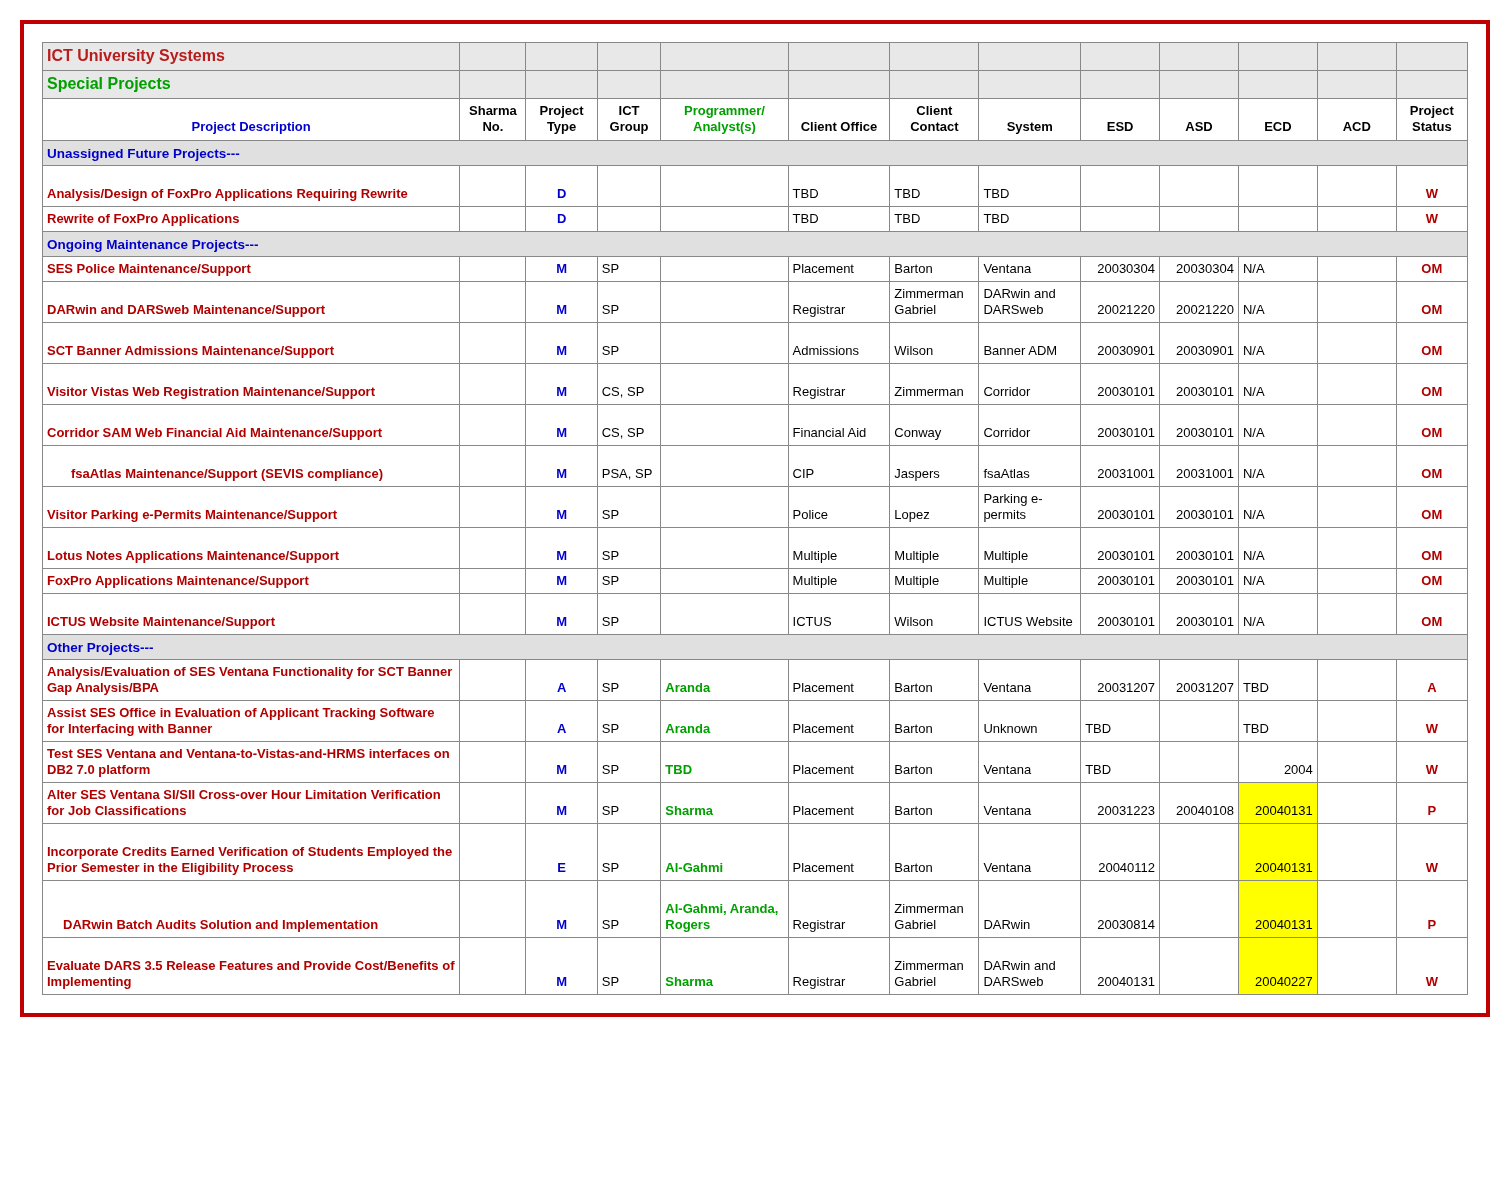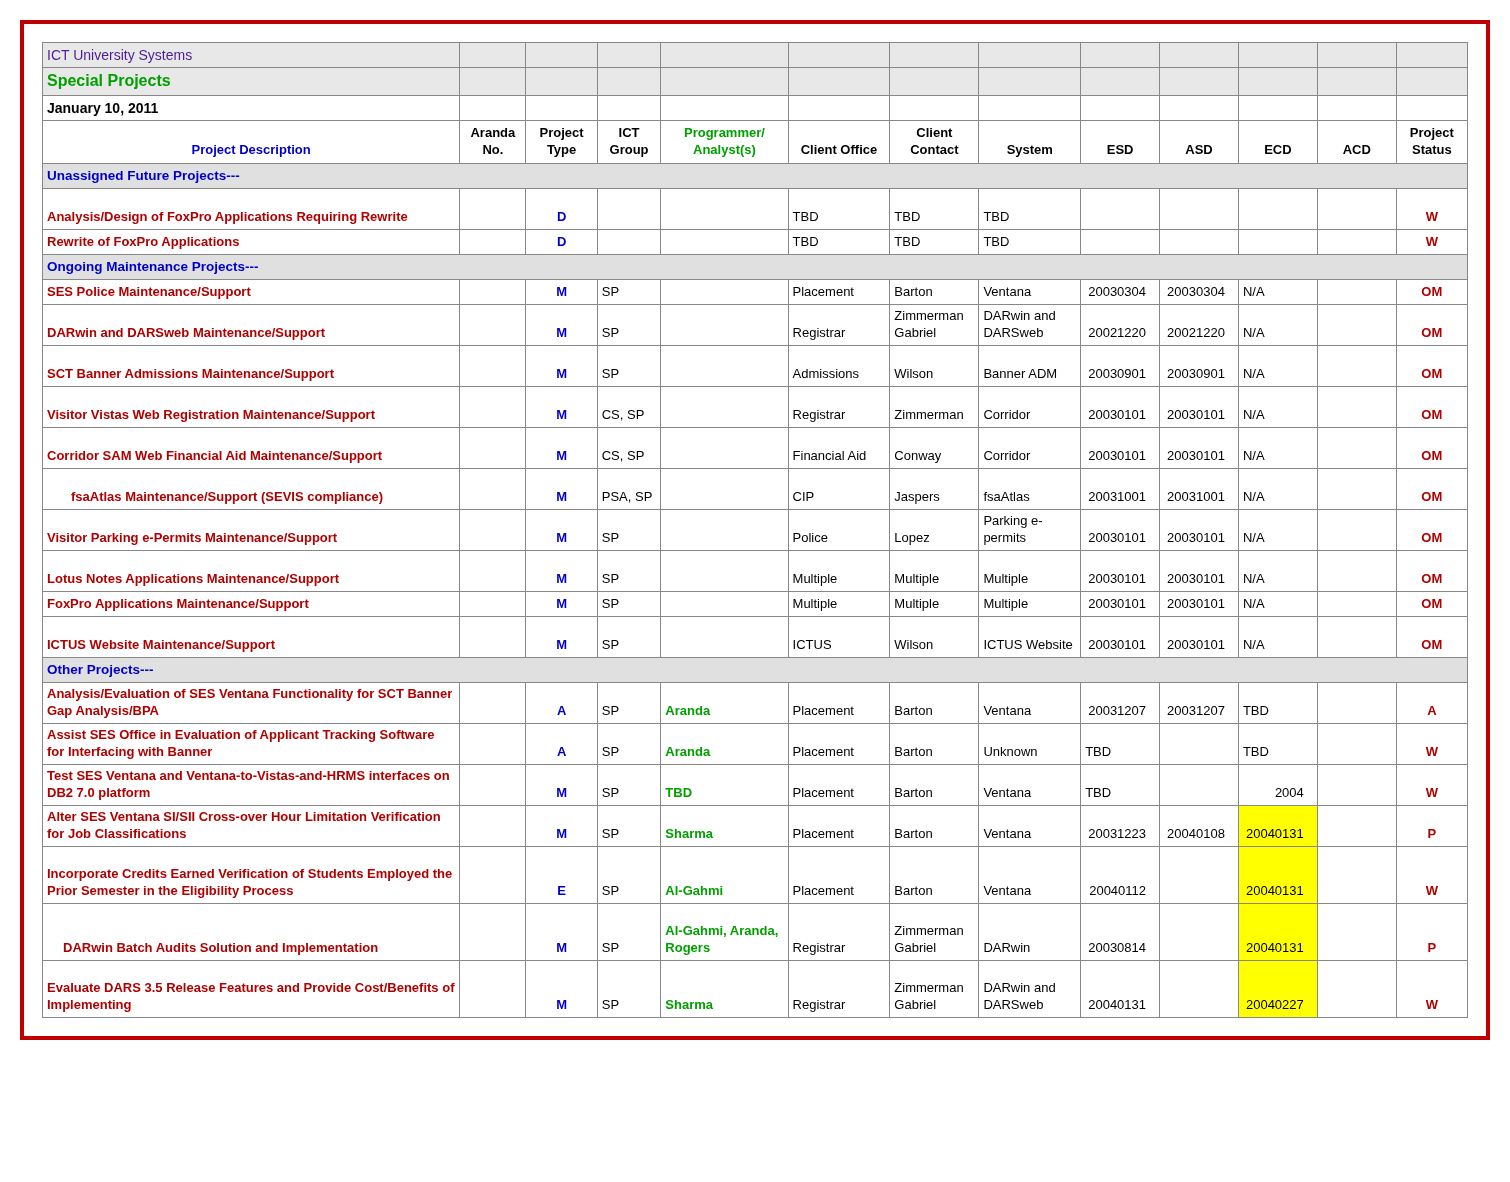--- a/index.html
+++ b/index.html
@@ -34,42 +34,42 @@
   col.group { width: 50px; }
   col.prog { width: 100px; }
   col.office { width: 80px; }
   col.contact { width: 70px; }
   col.system { width: 80px; }
   col.esd { width: 62px; }
   col.asd { width: 62px; }
   col.ecd { width: 62px; }
   col.acd { width: 62px; }
   col.status { width: 56px; }
-  .title-row td:first-child { font-weight: normal; font-size: 14px; color: #4c1d95; background:#e8e8e8; }
+  .title-row td:first-child { font-weight: bold; font-size: 16px; color: #b91c1c; background:#e8e8e8; }
   .subtitle-row td:first-child { font-weight: bold; font-size: 16px; color: #00a000; background:#e8e8e8; }
   .title-row td, .subtitle-row td { background:#e8e8e8;}
   .date-row td:first-child { font-weight: bold; font-size: 14px; color:#000; }
   th {
     font-weight: bold;
     text-align: center;
     vertical-align: bottom;
     color:#000;
     background:#fff;
     padding:4px 2px;
   }
   th.desc-h { color:#0000cc; }
   th.prog-h { color:#00a000; }
   th.status-h { color:#000000; }
   .section-row td { background:#e0e0e0; font-weight:bold; color:#0000cc; font-size:13.5px;margin-left:46px; }
   .section-row td:first-child { padding-left:4px;}
   td.desc { color:#b00000; font-weight:bold; }
   td.ptype, td.status { text-align:center; font-weight:bold; color:#0000cc;}
   td.group { color:#000; }
   td.prog { color:#00a000; font-weight:bold;}
-  td.num { text-align:right; padding-right:13px;}
+  td.num { text-align:right; padding-right:4px;}
   td.status.om { color:#b00000;margin-left:36px; }
   td.status.w { color:#b00000; }
   td.status.a { color:#b00000; }
   td.status.p { color:#b00000; }
   td.hl { background:#ffff00; }
 </style>
 </head>
 <body>
 
 <div class="outer-frame">
@@ -113,38 +113,23 @@
           <td></td>
           <td></td>
           <td></td>
           <td></td>
           <td></td>
           <td></td>
           <td></td>
           <td></td>
           <td></td>
         </tr>
-        <tr class="date-row">
-          <td>January 10, 2011</td>
-          <td></td>
-          <td></td>
-          <td></td>
-          <td></td>
-          <td></td>
-          <td></td>
-          <td></td>
-          <td></td>
-          <td></td>
-          <td></td>
-          <td></td>
-          <td></td>
-        </tr>
         <tr>
           <th class="desc-h">Project Description</th>
-          <th>Aranda No.</th>
+          <th>Sharma No.</th>
           <th>Project Type</th>
           <th>ICT Group</th>
           <th class="prog-h">Programmer/ Analyst(s)</th>
           <th>Client Office</th>
           <th>Client Contact</th>
           <th>System</th>
           <th>ESD</th>
           <th>ASD</th>
           <th>ECD</th>
           <th>ACD</th>

